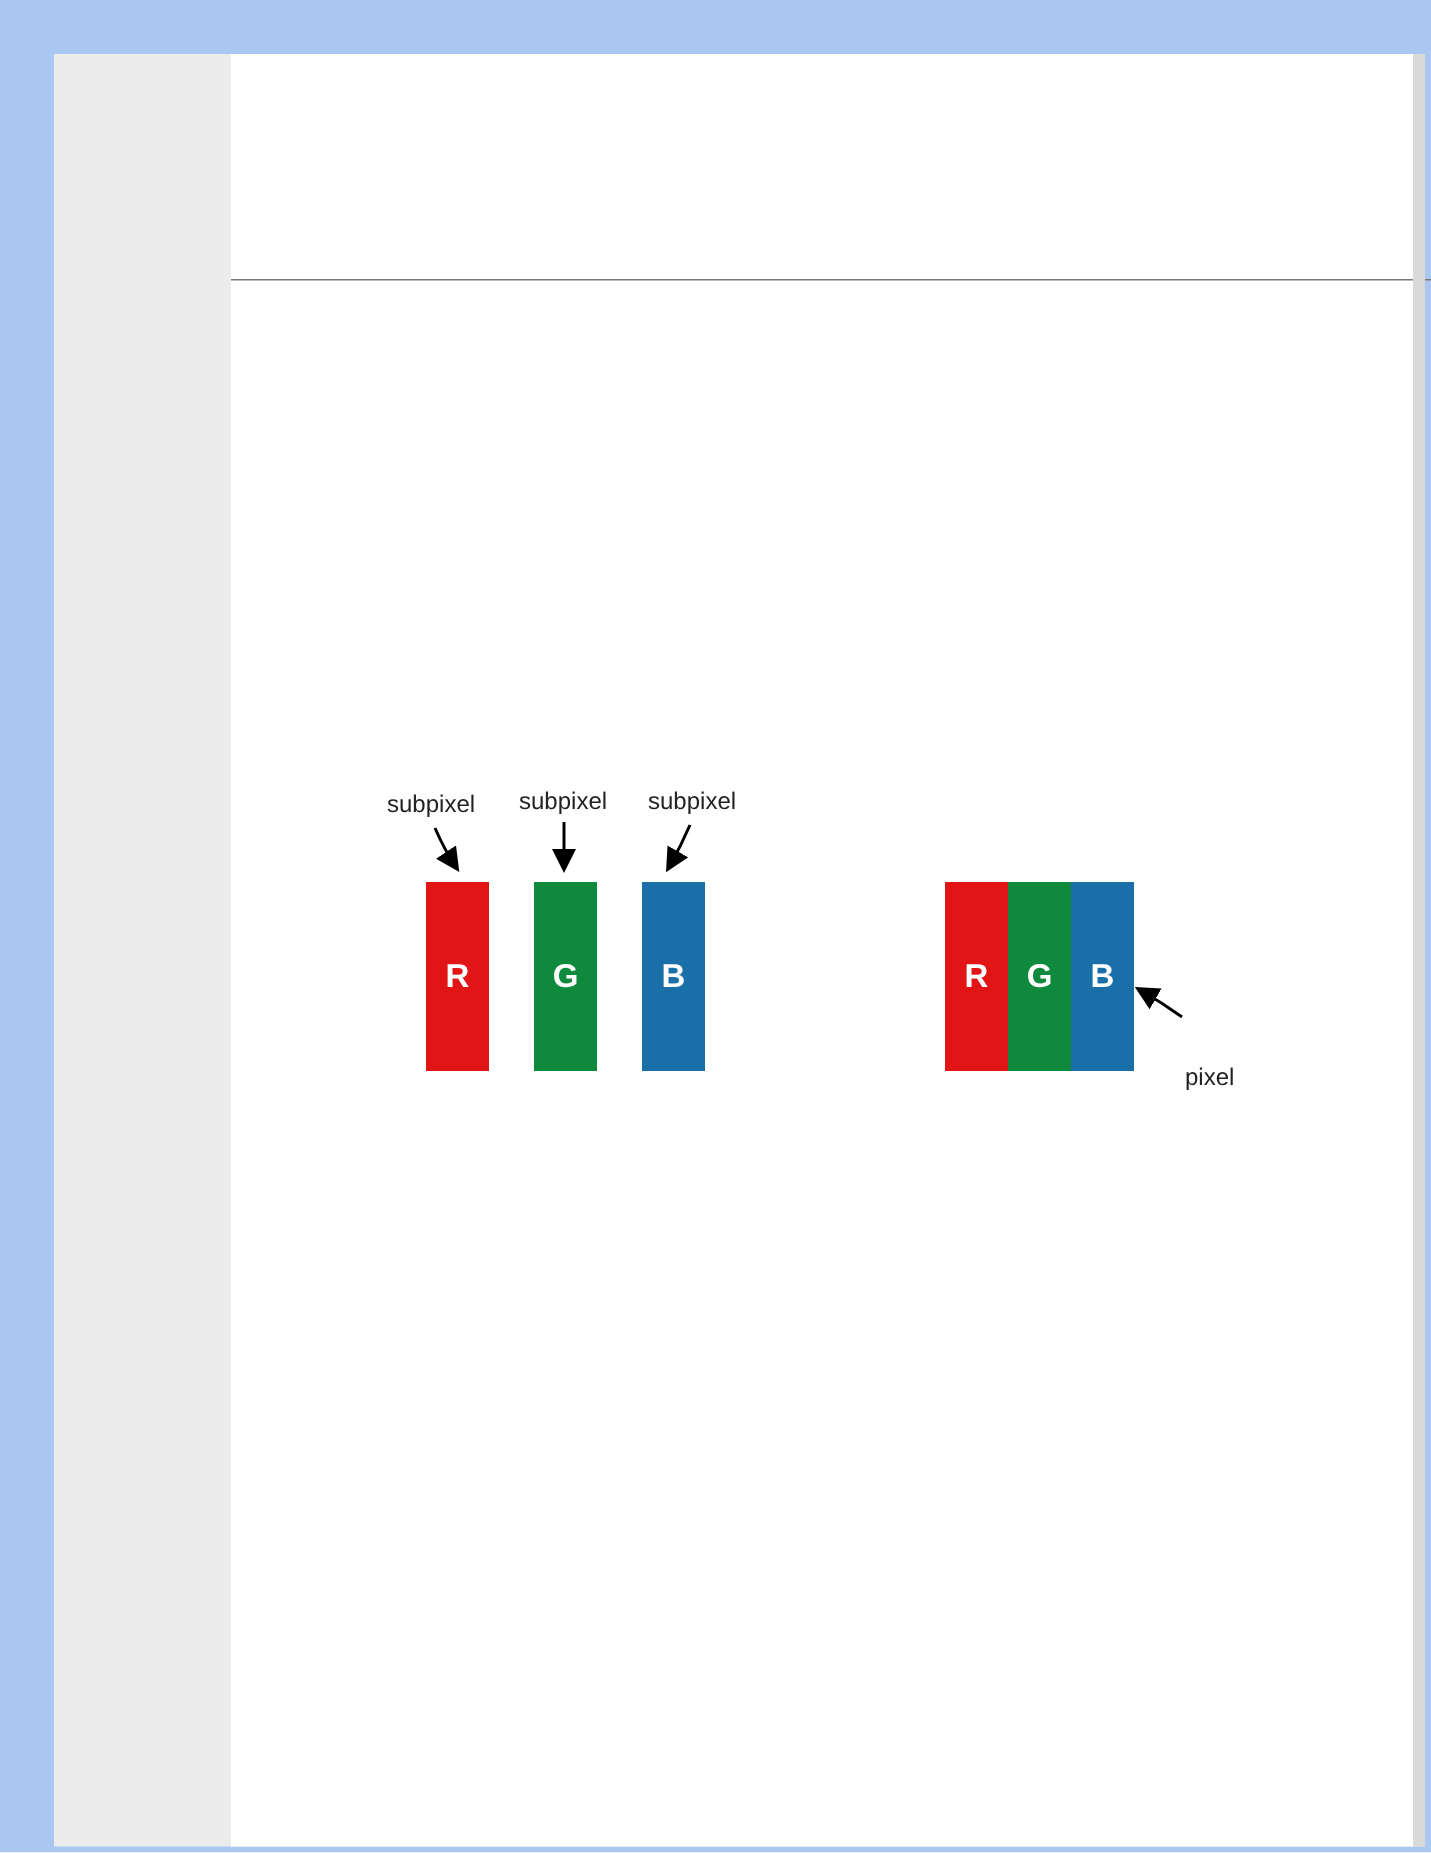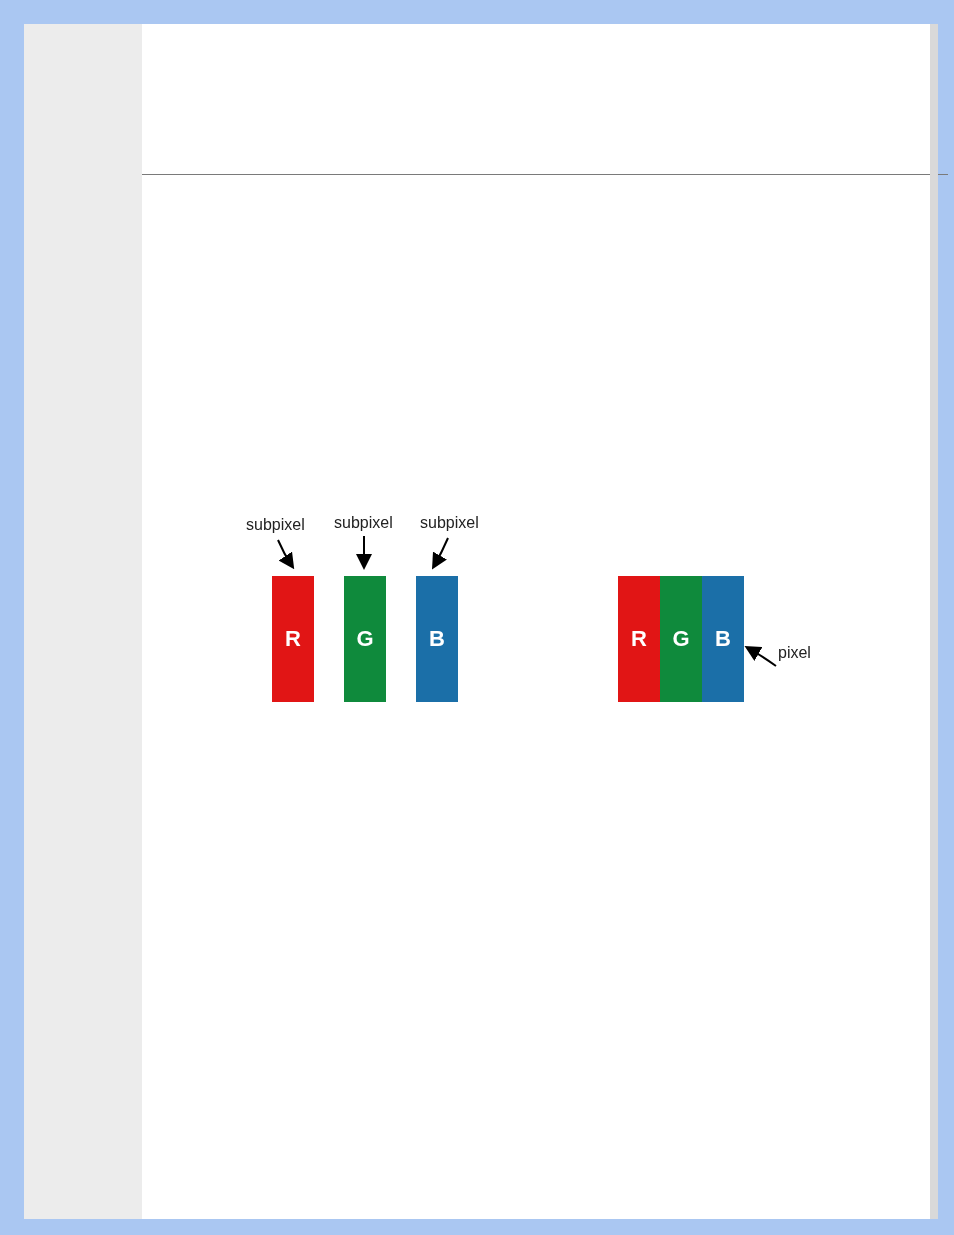--- a/index.html
+++ b/index.html
@@ -8,21 +8,21 @@
     width: 954px;
     height: 1235px;
     overflow: hidden;
     font-family: Arial, Helvetica, sans-serif;
   }
   .outer {
     box-sizing: border-box;
     width: 954px;
     height: 1235px;
     background: #aac7f2;
-    padding: 24px;
+    padding: 36px;
   }
   .frame {
     position: relative;
     width: 914px;
     height: 1195px;
     background: #ececec;
   }
   .spine {
     position: absolute;
     right: 0;
@@ -146,20 +146,20 @@
         <span class="arrow" style="position:absolute; left:600px; top:618px;">
           <svg width="40" height="30">
             <defs>
               <marker id="ah4" markerWidth="8" markerHeight="8" refX="6" refY="4" orient="auto">
                 <path d="M0,0 L8,4 L0,8 Z" fill="#000"></path>
               </marker>
             </defs>
             <path d="M34,24 Q20,14 6,6" stroke="#000" stroke-width="2" fill="none" marker-end="url(#ah4)"></path>
           </svg>
         </span>
-        <span class="lbl" style="left:636px; top:620px;">pixel</span>
+        <span class="lbl" style="left:636px; top:674px;">pixel</span>
 
       </div>
 
     </div>
     <div class="spine"></div>
   </div>
 </div>
 
 </body></html>

